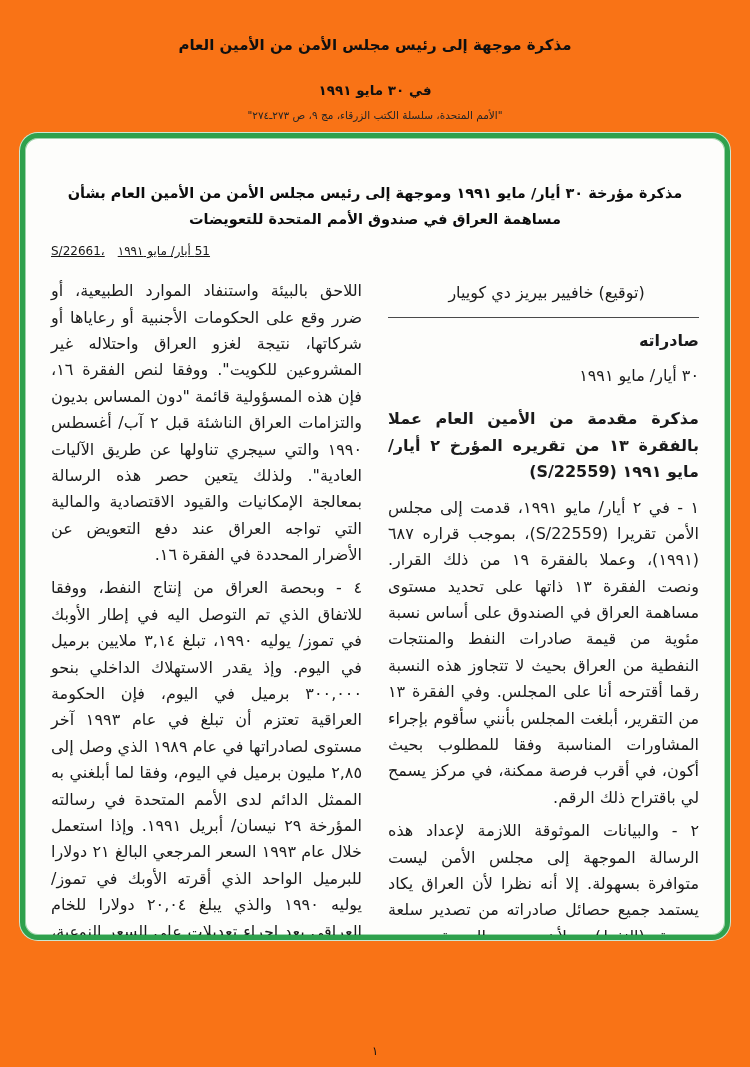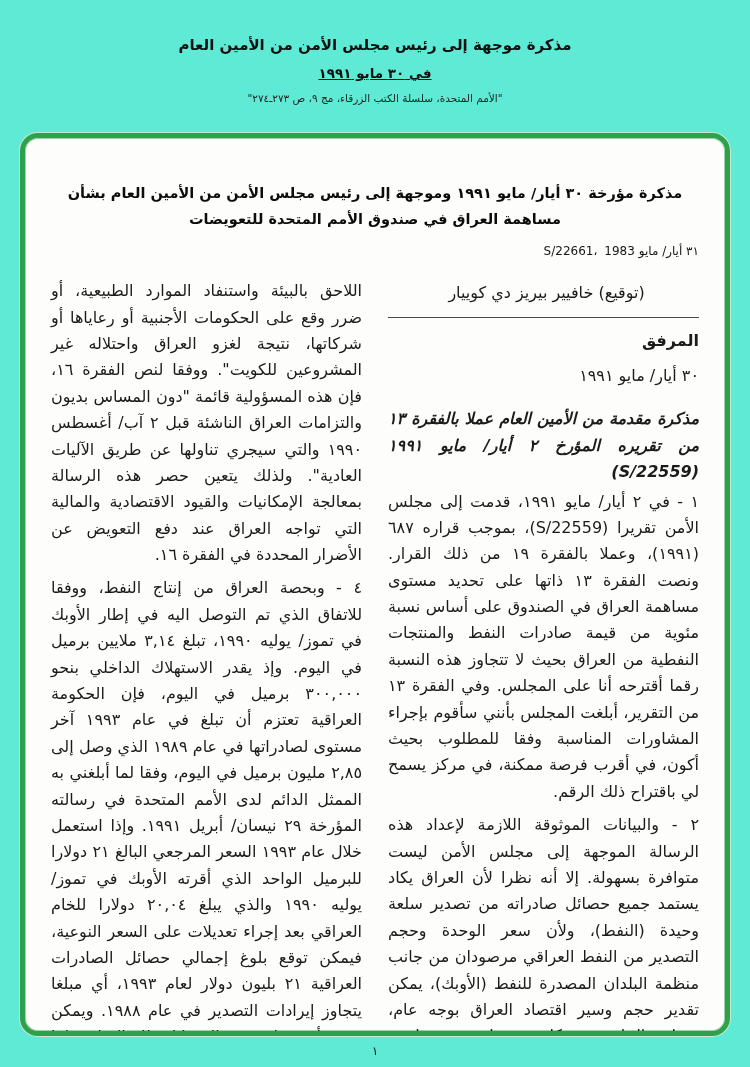--- a/index.html
+++ b/index.html
@@ -10,53 +10,52 @@
   body {
     width: 750px;
     height: 1067px;
     font-family: "DejaVu Sans", sans-serif;
     color: #1c1c1c;
   }
   .page {
     position: relative;
     width: 750px;
     height: 1067px;
-    background: #5eead4;
+    background: #f97316;
     overflow: hidden;
   }
   
   .page-header {
     direction: rtl;
     text-align: center;
     padding-top: 36px;
     color: #101010;
   }
   .h-title {
     font-size: 15px;
     font-weight: bold;
   }
   .h-date {
     font-size: 13.5px;
     font-weight: bold;
-    margin-top: 11px;
+    margin-top: 28px;
     letter-spacing: 2px;
-    text-decoration: underline;
   }
   .h-source {
     font-size: 10.5px;
     margin-top: 11px;
     color: #242424;
   }
   
   .frame {
     position: absolute;
     left: 20px;
     top: 133px;
     width: 710px;
-    height: 903px;
+    height: 807px;
     box-sizing: border-box;
     border: 5px solid #2fa14d;
     border-radius: 18px;
     box-shadow: inset 0 0 0 1px #9ed4ab, 0 0 0 1px #c9e8d1;
     padding: 42px 26px 16px 26px;
     overflow: hidden;
     direction: rtl;
     background: #fdfdfb;
   }
   .doc-title {
@@ -64,26 +63,27 @@
     font-weight: bold;
     font-size: 14.5px;
     line-height: 1.8;
     color: #0c0c0c;
     max-width: 630px;
     margin: 0 auto;
   }
   .doc-ref {
     direction: ltr;
     display: flex;
-    justify-content: flex-end;
+    justify-content: flex-start;
     align-items: baseline;
-    gap: 7px;
+    gap: 13px;
     font-size: 12px;
     margin-top: 12px;
     color: #161616;
+    text-decoration: underline;
   }
   
   .columns {
     display: grid;
     grid-template-columns: 1fr 1fr;
     column-gap: 26px;
     margin-top: 20px;
     direction: rtl;
   }
   .col {
@@ -106,23 +106,22 @@
   }
   .annex-label {
     font-weight: bold;
     margin: 0 0 9px 0;
   }
   .annex-date {
     margin: 0 0 17px 0;
   }
   .annex-heading {
     font-weight: bold;
-    margin: 0 0 3px 0;
+    margin: 0 0 9px 0;
     text-align: justify;
-    font-style: italic;
   }
   .page-number {
     position: absolute;
     left: 0;
     right: 0;
     bottom: 9px;
     text-align: center;
     font-size: 11.5px;
     color: #111;
   }
@@ -137,29 +136,29 @@
     <div class="h-date">في ٣٠ مايو ١٩٩١</div>
     <div class="h-source">"الأمم المتحدة، سلسلة الكتب الزرقاء، مج ٩، ص ٢٧٣ـ٢٧٤"</div>
   </header>
 
   <div class="frame">
 
     <div class="doc-title">مذكرة مؤرخة ٣٠ أيار/ مايو ١٩٩١ وموجهة إلى رئيس مجلس الأمن من الأمين العام بشأن مساهمة العراق في صندوق الأمم المتحدة للتعويضات</div>
 
     <div class="doc-ref">
       <span class="ref-symbol">S/22661،</span>
-      <span class="ref-date" dir="rtl">٣١ أيار/ مايو 1983</span>
+      <span class="ref-date" dir="rtl">51 أيار/ مايو ١٩٩١</span>
     </div>
 
     <div class="columns">
 
       <div class="col col-right">
         <p class="signature">(توقيع) خافيير بيريز دي كوييار</p>
         <div class="separator"></div>
-        <p class="annex-label">المرفق</p>
+        <p class="annex-label">صادراته</p>
         <p class="annex-date">٣٠ أيار/ مايو ١٩٩١</p>
         <p class="annex-heading">مذكرة مقدمة من الأمين العام عملا بالفقرة ١٣ من تقريره المؤرخ ٢ أيار/ مايو ١٩٩١ (S/22559)</p>
         <p class="body-p">١ - في ٢ أيار/ مايو ١٩٩١، قدمت إلى مجلس الأمن تقريرا (S/22559)، بموجب قراره ٦٨٧ (١٩٩١)، وعملا بالفقرة ١٩ من ذلك القرار. ونصت الفقرة ١٣ ذاتها على تحديد مستوى مساهمة العراق في الصندوق على أساس نسبة مئوية من قيمة صادرات النفط والمنتجات النفطية من العراق بحيث لا تتجاوز هذه النسبة رقما أقترحه أنا على المجلس. وفي الفقرة ١٣ من التقرير، أبلغت المجلس بأنني سأقوم بإجراء المشاورات المناسبة وفقا للمطلوب بحيث أكون، في أقرب فرصة ممكنة، في مركز يسمح لي باقتراح ذلك الرقم.</p>
         <p class="body-p">٢ - والبيانات الموثوقة اللازمة لإعداد هذه الرسالة الموجهة إلى مجلس الأمن ليست متوافرة بسهولة. إلا أنه نظرا لأن العراق يكاد يستمد جميع حصائل صادراته من تصدير سلعة وحيدة (النفط)، ولأن سعر الوحدة وحجم التصدير من النفط العراقي مرصودان من جانب منظمة البلدان المصدرة للنفط (الأوبك)، يمكن تقدير حجم وسير اقتصاد العراق بوجه عام، وتجارته الخارجية وهيكل مدفوعاته بصفة خاصة. والبيانات المتوافرة لهذه العملية استمدت من مصادر متنوعة منها حكومة العراق، وصندوق النقد الدولي، واللجنة الاقتصادية والاجتماعية لغربي آسيا، والأوبك، والمكتب الإحصائي بالأمم المتحدة.</p>
         <p class="body-p">٣ - وفي تحديد مدى مسؤولية العراق، تنص الفقرة ١٦ من القرار ٦٨٧ على أنه "مسؤول بمقتضى القانون الدولي عن أي خسارة مباشرة أو ضرر مباشر، بما في ذلك الضرر</p>
       </div>
 
       <div class="col col-left">
         <p class="body-p">اللاحق بالبيئة واستنفاد الموارد الطبيعية، أو ضرر وقع على الحكومات الأجنبية أو رعاياها أو شركاتها، نتيجة لغزو العراق واحتلاله غير المشروعين للكويت". ووفقا لنص الفقرة ١٦، فإن هذه المسؤولية قائمة "دون المساس بديون والتزامات العراق الناشئة قبل ٢ آب/ أغسطس ١٩٩٠ والتي سيجري تناولها عن طريق الآليات العادية". ولذلك يتعين حصر هذه الرسالة بمعالجة الإمكانيات والقيود الاقتصادية والمالية التي تواجه العراق عند دفع التعويض عن الأضرار المحددة في الفقرة ١٦.</p>
         <p class="body-p">٤ - وبحصة العراق من إنتاج النفط، ووفقا للاتفاق الذي تم التوصل اليه في إطار الأوبك في تموز/ يوليه ١٩٩٠، تبلغ ٣,١٤ ملايين برميل في اليوم. وإذ يقدر الاستهلاك الداخلي بنحو ٣٠٠,٠٠٠ برميل في اليوم، فإن الحكومة العراقية تعتزم أن تبلغ في عام ١٩٩٣ آخر مستوى لصادراتها في عام ١٩٨٩ الذي وصل إلى ٢,٨٥ مليون برميل في اليوم، وفقا لما أبلغني به الممثل الدائم لدى الأمم المتحدة في رسالته المؤرخة ٢٩ نيسان/ أبريل ١٩٩١. وإذا استعمل خلال عام ١٩٩٣ السعر المرجعي البالغ ٢١ دولارا للبرميل الواحد الذي أقرته الأوبك في تموز/ يوليه ١٩٩٠ والذي يبلغ ٢٠,٠٤ دولارا للخام العراقي بعد إجراء تعديلات على السعر النوعية، فيمكن توقع بلوغ إجمالي حصائل الصادرات العراقية ٢١ بليون دولار لعام ١٩٩٣، أي مبلغا يتجاوز إيرادات التصدير في عام ١٩٨٨. ويمكن تصور أن تتجاوز هذه الحصائل ذلك المبلغ نظرا لازدياد الطلب العالمي على النفط بنسبة ٢ في المائة سنويا، ولأن الإنتاج في البلدان الصناعية الكبيرة كان يتناقص في السنوات الأربع الأخيرة، ولأن عددا قليلا من البلدان فقط يملك "الاحتياطيات"، بل أقل منها يملك القدرة الإنتاجية على مواجهة النقص الناشئ. وهذه الحسابات تفترض أيضا أن جميع الدول الأعضاء في الأوبك سوف تعود إلى حصص إنتاج قريبة تقريبا لتلك التي اتفق عليها في تموز/ يوليه ١٩٩٠، مما يتيح للعراق بلوغ هذا المستوى للصادرات بدون إحداث انهيار في الأسعار.</p>

